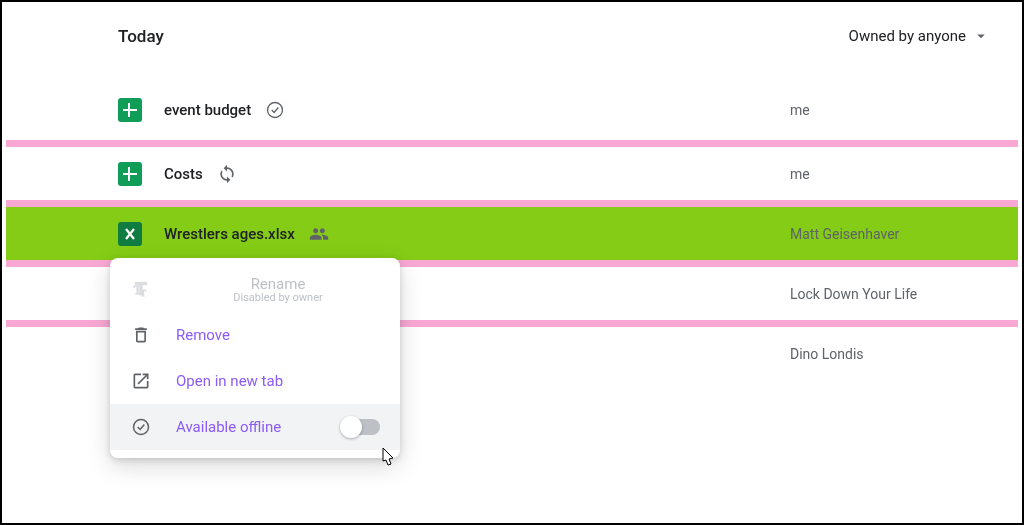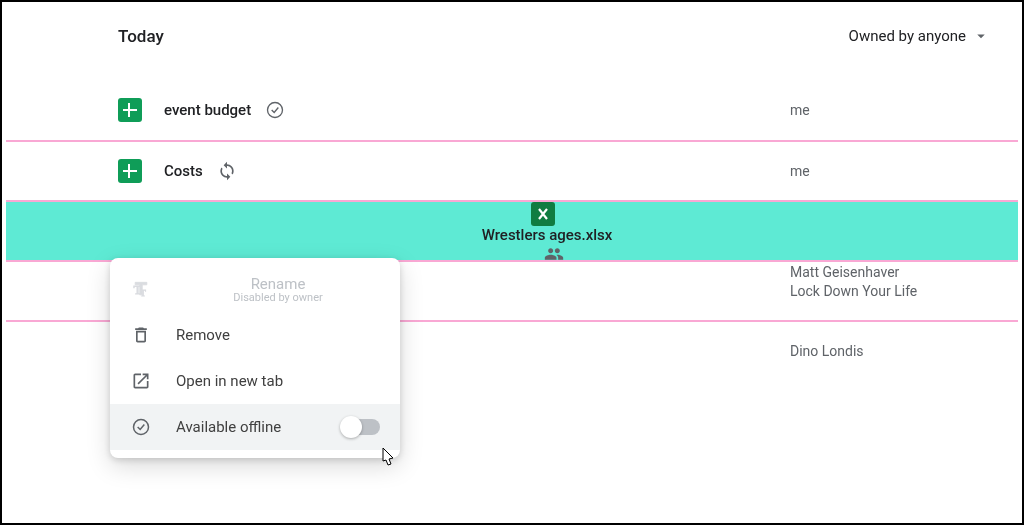--- a/index.html
+++ b/index.html
@@ -35,25 +35,25 @@
       cursor: pointer;
     }
     .filter svg { width: 18px; height: 18px; fill: #5f6368; }
     .list {
     }
     .row {
       display: flex;
       align-items: center;
       height: 60px;
       padding: 0 28px 0 112px;
-      border-top: 2px solid #f9a8d4;
+      border-top: 7px solid #f9a8d4;
       position: relative;
     }
     .row.first { border-top: none; margin-top: 10px; }
-    .row.selected { background: #5eead4; flex-direction: column; }
+    .row.selected { background: #84cc16; }
     .file-icon {
       width: 24px;
       height: 24px;
       margin-right: 22px;
       flex-shrink: 0;
     }
     .file-name {
       font-size: 15px;
       font-weight: 500;
       color: #202124;
@@ -87,21 +87,21 @@
       box-shadow: 0 2px 6px rgba(0,0,0,0.15), 0 8px 24px rgba(0,0,0,0.15);
       padding: 8px 0;
       z-index: 10;
     }
     .menu-item {
       display: flex;
       align-items: center;
       padding: 0 20px;
       height: 46px;
       cursor: pointer;
-      color: #404040;
+      color: #8b5cf6;
       font-size: 15px;
     }
     .menu-item.hover { background: #f1f3f4; }
     .menu-item.disabled { color: #bdc1c6; cursor: default; }
     .menu-item.disabled .menu-sub { font-size: 11px; display:block; margin-top:-2px;}
     .menu-icon {
       width: 22px;
       height: 22px;
       margin-right: 24px;
       display: inline-flex;

